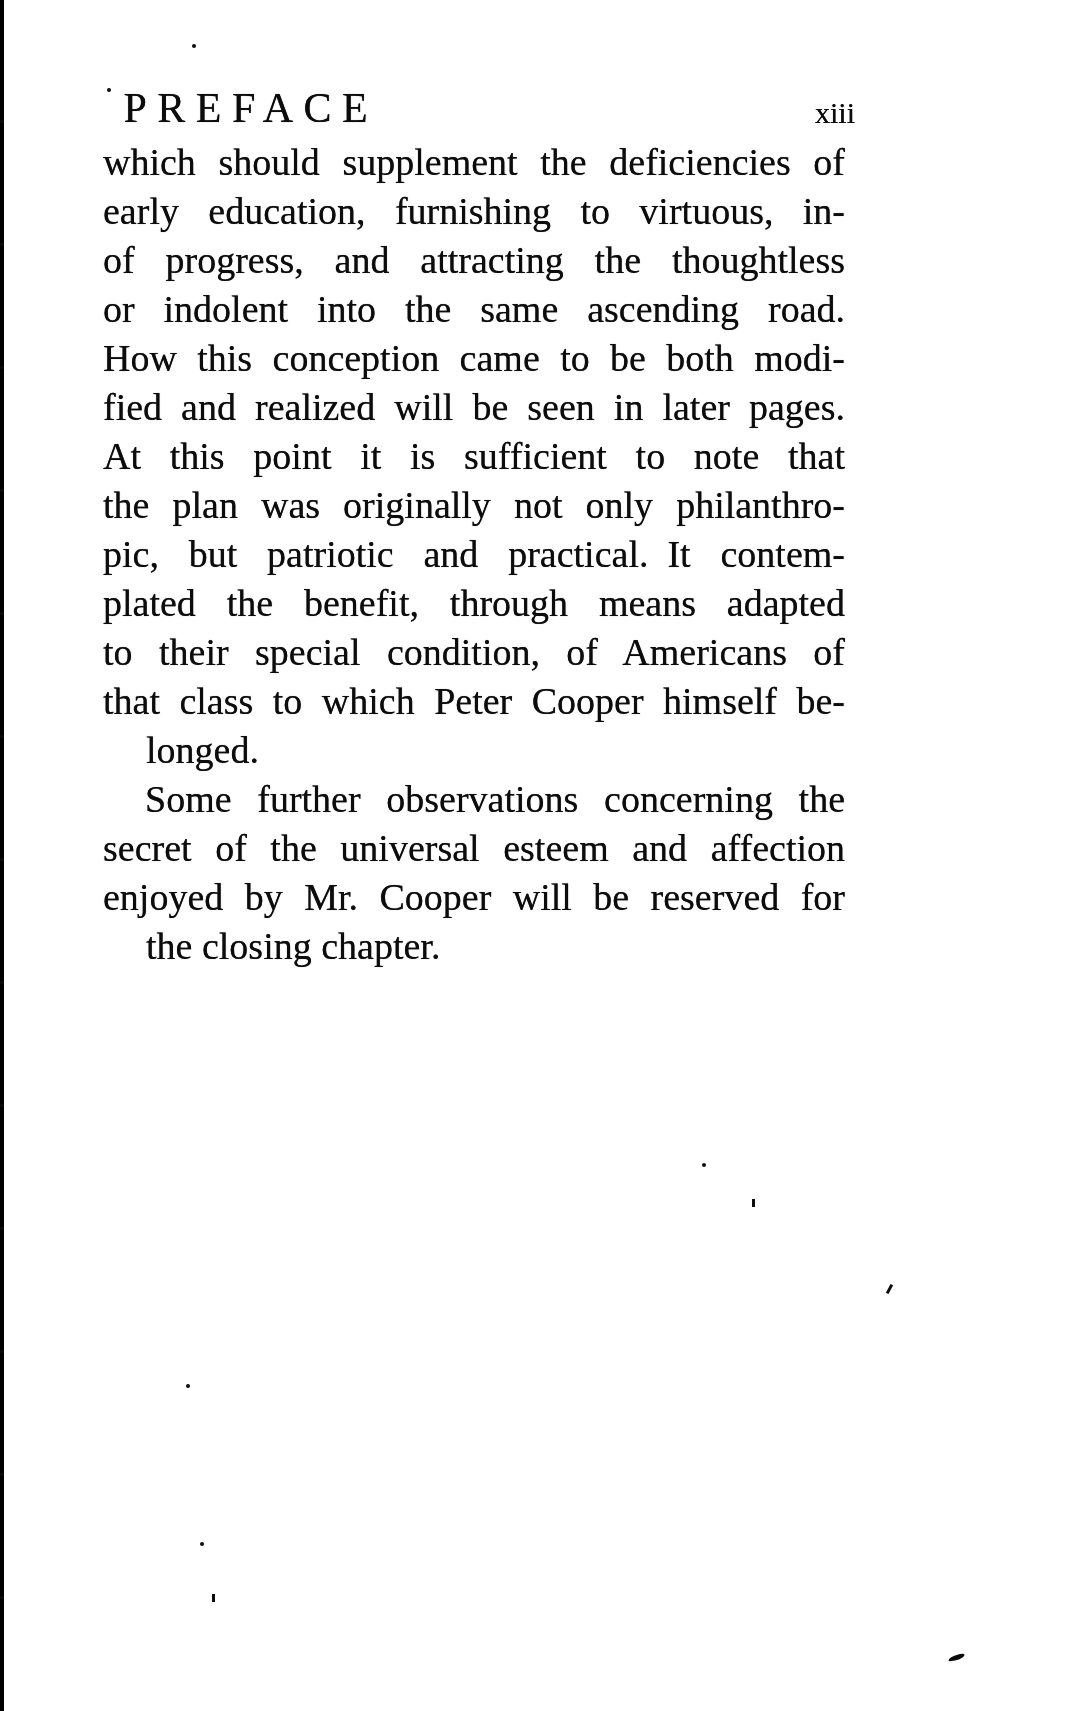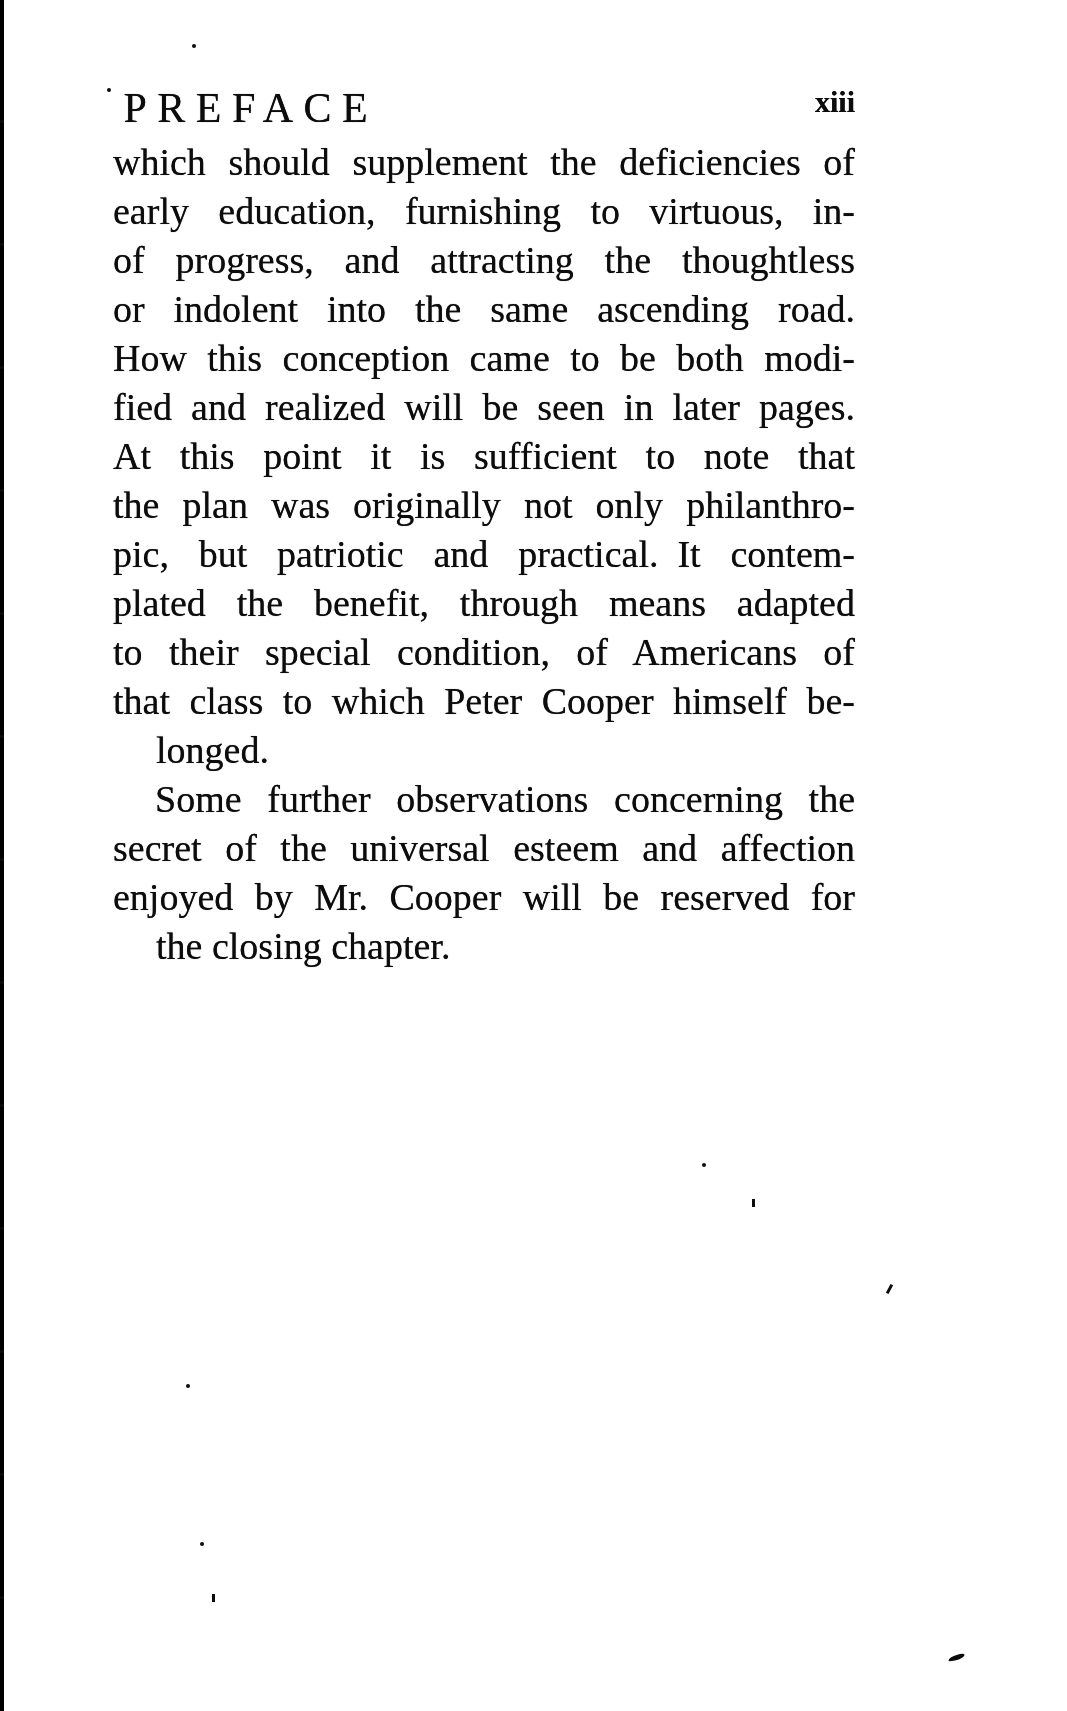--- a/index.html
+++ b/index.html
@@ -39,29 +39,29 @@
     text-align: left;
     font-size: 42px;
     letter-spacing: 0.25em;
     text-indent: 0.25em; 
     text-shadow: 0 0 0.7px rgba(0,0,0,0.85);
     white-space: nowrap;
   }
   .page-number {
     position: absolute;
     right: 0;
-    top: 1px;
+    top: 12px;
     font-size: 30px;
-    font-weight: bold;
+    font-weight: normal;
     text-shadow: 0 0 0.6px rgba(0,0,0,0.85);
   }
   .body-text {
     position: absolute;
     top: 138px;
-    left: 113px;
+    left: 103px;
     width: 742px;
     font-size: 38px;
     line-height: 49px;
     text-shadow: 0 0 0.7px rgba(0,0,0,0.8);
   }
   .paragraph { margin: 0; }
   .line {
     text-align: justify;
     text-align-last: justify;
     text-justify: inter-word;

